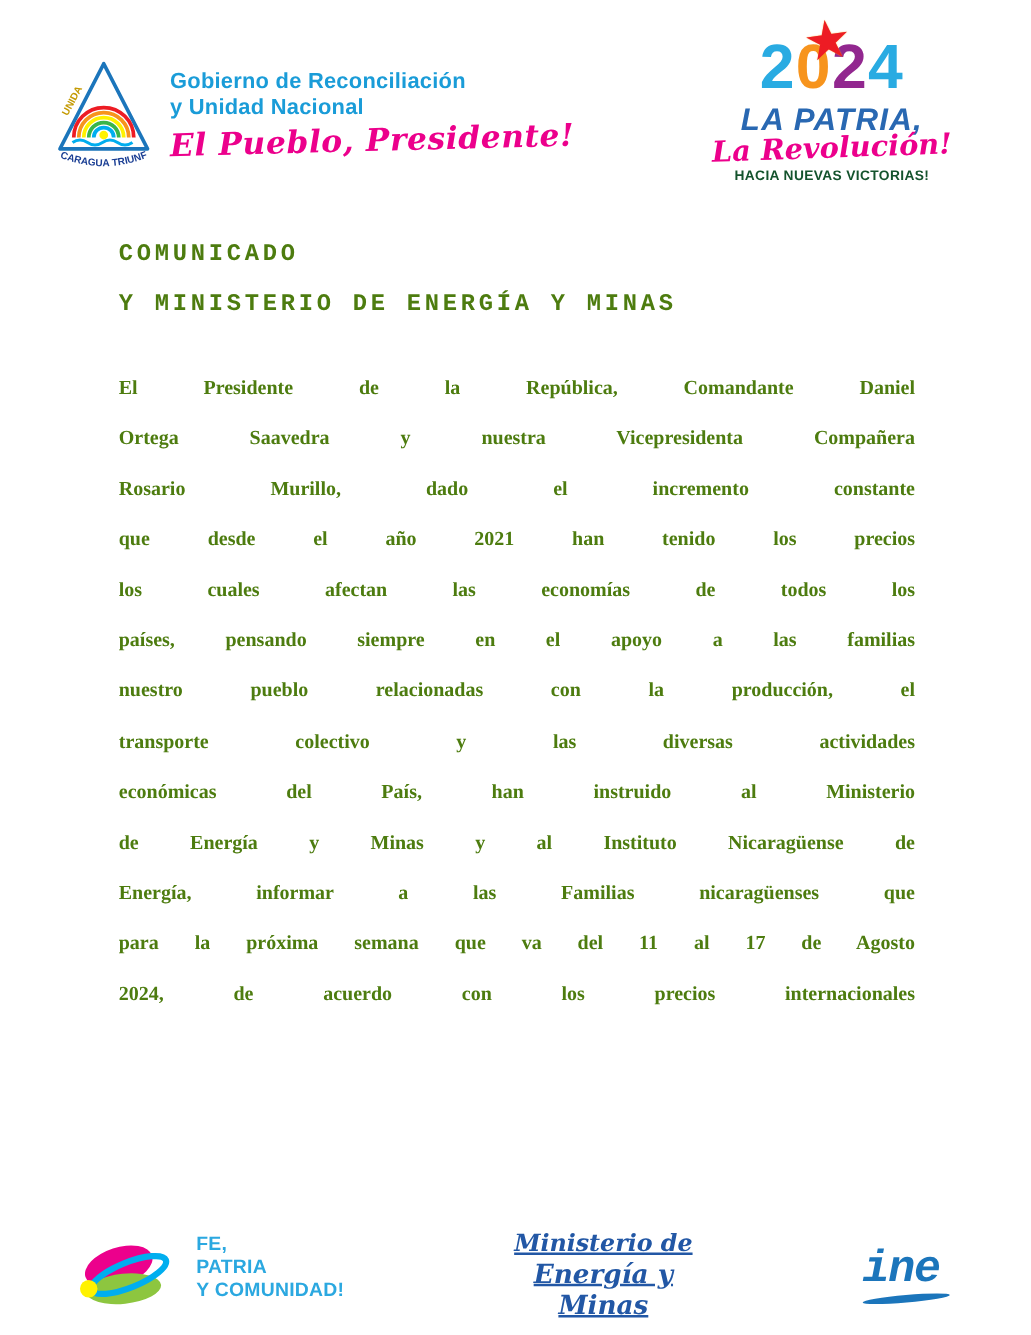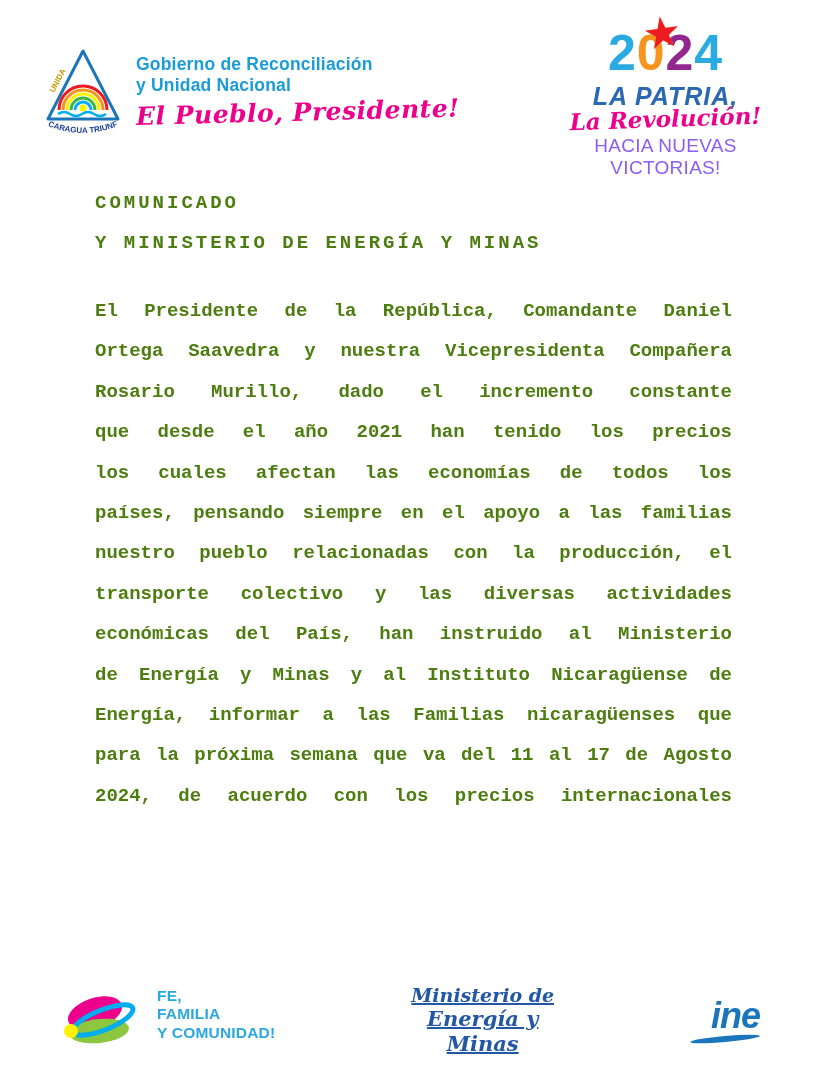--- a/index.html
+++ b/index.html
@@ -24,53 +24,53 @@
   
   .header-right { position:absolute; right:42px; top:28px; width:235px; text-align:center; }
   .year-row { display:flex; justify-content:center; align-items:center; font-weight:bold; font-size:50px; line-height:1; letter-spacing:1px; }
   .year-d1 { color:#29ABE2; }
   .year-zero { color:#F7941D; position:relative; }
   .year-star { position:absolute; top:-14px; left:8px; font-size:38px; color:#ED1C24; text-shadow:0 0 1px #F7941D; transform:rotate(-8deg); }
   .year-d3 { color:#92278F; }
   .year-d4 { color:#29ABE2; }
   .patria-1 { color:#2968B2; font-weight:bold; font-style:italic; font-size:25px; letter-spacing:1px; margin-top:4px; }
   .patria-2 { color:#EC008C; font-family:"DejaVu Serif", serif; font-style:italic; font-weight:bold; font-size:23px; margin-top:-6px; transform:rotate(-2deg); }
-  .patria-3 { color:#8b5cf6; font-weight:normal; font-size:19px; letter-spacing:.3px; margin-top:3px; }
+  .patria-3 { color:#14532d; font-weight:bold; font-size:11px; letter-spacing:.3px; margin-top:3px; }
 
   
   .doc { position:absolute; left:95px; right:93px; top:183px; color:#4d7c0f; }
   .doc-title .t-line {
     font-family:"Liberation Mono","DejaVu Sans Mono", monospace;
     font-weight:bold; font-size:19px; letter-spacing:3px; line-height:40px; white-space:nowrap;
   }
   .doc-body { margin-top:28px; }
   .doc-body .b-line {
-    font-family:Liberation Mono, monospace;
-    font-weight:bold; font-size:19px; line-height:40.4px;
+    font-family:Liberation Serif, serif;
+    font-weight:bold; font-size:16px; line-height:40.4px;
     text-align:justify; text-align-last:justify;
   }
 
   
   .footer-slogan {
     position:absolute; left:95px; right:93px; top:950px; text-align:center;
     font-family:"Liberation Mono","DejaVu Sans Mono", monospace;
     font-weight:bold; font-size:17px; letter-spacing:1px; color:#E31837;
   }
   .footer-row {
     position:absolute; left:55px; right:55px; top:980px; height:80px;
     display:flex; justify-content:space-between; align-items:center;
   }
   .fe-logo { display:flex; gap:6px; }
   .fe-svg { width:96px; height:66px; display:block; }
   .fe-text div { color:#2BA8E0; font-weight:bold; font-size:15.5px; line-height:1.18; letter-spacing:.2px; }
   .ministry-logo { text-align:center; color:#2257A5; font-family:"DejaVu Serif", serif; font-style:italic; font-weight:bold; }
   .ministry-logo .m1 { font-size:19px; text-decoration:underline; text-decoration-thickness:1.5px; }
   .ministry-logo .m2 { font-size:21px; text-decoration:underline; text-decoration-thickness:1.5px; }
   .ministry-logo .m3 { font-size:21px; text-decoration:underline; text-decoration-thickness:1.5px; }
-  .ine-logo { text-align:right; padding-right:10px; }
+  .ine-logo { text-align:left; padding-right:10px;font-family:Liberation Mono, monospace; }
   .ine-text { color:#1B75BB; font-style:italic; font-weight:bold; font-size:36px; letter-spacing:-1px; line-height:1; }
   .ine-swoosh { width:70px; height:6px; background:#1B75BB; border-radius:50%; margin:2px auto 0; transform:rotate(-5deg); }
 </style>
 </head>
 <body>
 
 <div class="page">
 
   <div class="header-left">
     <svg class="flag-svg" viewBox="0 0 86 96">
@@ -133,21 +133,21 @@
   <div class="footer-row">
     <div class="fe-logo">
       <svg class="fe-svg" viewBox="0 0 96 66">
         <ellipse cx="40" cy="26" rx="28" ry="15" fill="#EC008C" transform="rotate(-18 40 26)"></ellipse>
         <ellipse cx="44" cy="44" rx="30" ry="12" fill="#8DC63F" transform="rotate(-6 44 44)"></ellipse>
         <ellipse cx="48" cy="33" rx="32" ry="10" fill="none" stroke="#00AEEF" stroke-width="5" transform="rotate(-22 48 33)"></ellipse>
         <circle cx="16" cy="44" r="7" fill="#FFF200"></circle>
       </svg>
       <div class="fe-text">
         <div>FE,</div>
-        <div>FAMILIA</div>
+        <div>PATRIA</div>
         <div>Y COMUNIDAD!</div>
       </div>
     </div>
 
     <div class="ministry-logo">
       <div class="m1">Ministerio de</div>
       <div class="m2">Energía y</div>
       <div class="m3">Minas</div>
     </div>
 

